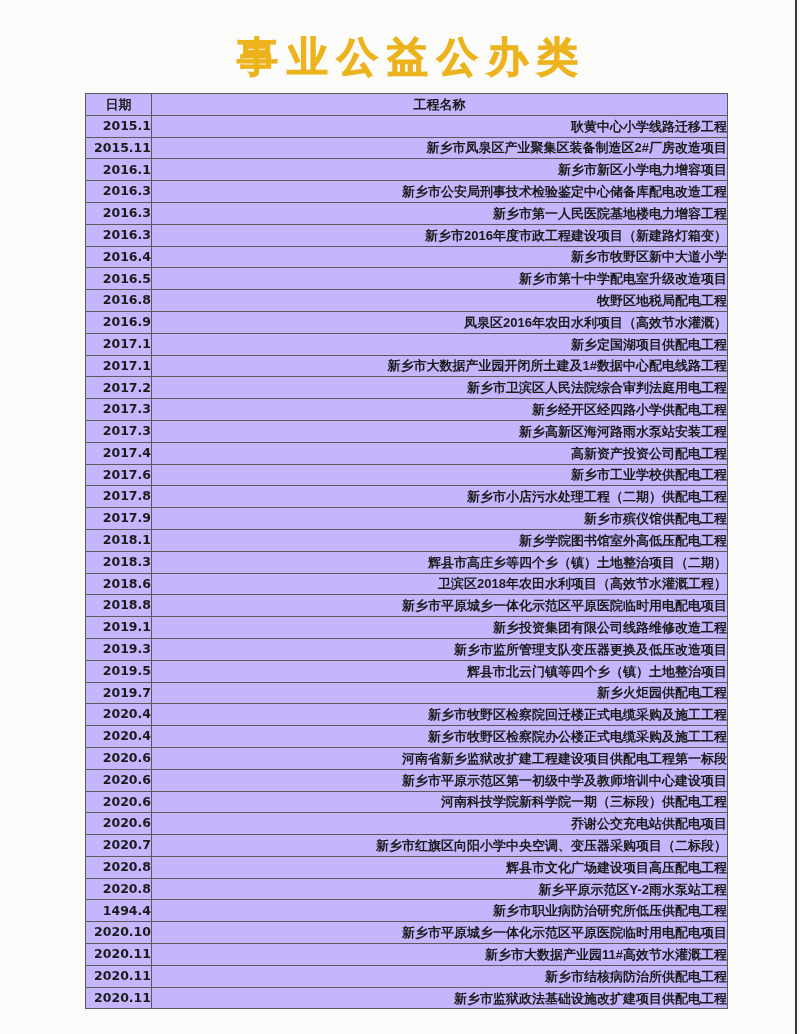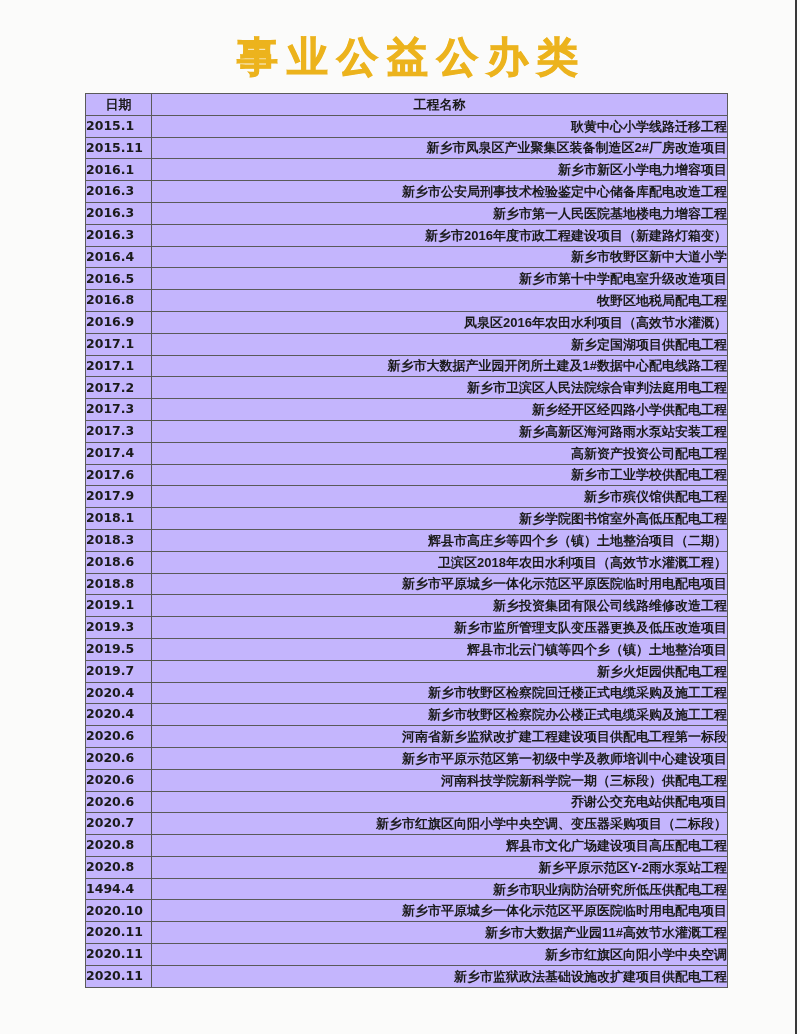--- a/index.html
+++ b/index.html
@@ -44,21 +44,21 @@
     padding: 0;
     font-size: 13px;
     font-weight: 700;
     line-height: 1;
     overflow: hidden;
     white-space: nowrap;
   }
   .projects-table { border: 1px solid #3f3f3f; }
   .projects-table th { text-align: center; }
   .projects-table td.cell-date {
-    text-align: left;
+    text-align: right;
     font-size: 12.5px;
     font-family: "DejaVu Sans", sans-serif;
   }
   .projects-table td.cell-name {
     text-align: right;
     padding-left: 6px;
   }
   .page-edge-line {
     position: absolute;
     left: 795px;
@@ -149,20 +149,24 @@
         </tr>
         <tr>
           <td class="cell-date">2017.4</td>
           <td class="cell-name">高新资产投资公司配电工程</td>
         </tr>
         <tr>
           <td class="cell-date">2017.6</td>
           <td class="cell-name">新乡市工业学校供配电工程</td>
         </tr>
         <tr>
+          <td class="cell-date">2017.8</td>
+          <td class="cell-name">新乡市小店污水处理工程（二期）供配电工程</td>
+        </tr>
+        <tr>
           <td class="cell-date">2017.9</td>
           <td class="cell-name">新乡市殡仪馆供配电工程</td>
         </tr>
         <tr>
           <td class="cell-date">2018.1</td>
           <td class="cell-name">新乡学院图书馆室外高低压配电工程</td>
         </tr>
         <tr>
           <td class="cell-date">2018.3</td>
           <td class="cell-name">辉县市高庄乡等四个乡（镇）土地整治项目（二期）</td>
@@ -234,21 +238,21 @@
         <tr>
           <td class="cell-date">2020.10</td>
           <td class="cell-name">新乡市平原城乡一体化示范区平原医院临时用电配电项目</td>
         </tr>
         <tr>
           <td class="cell-date">2020.11</td>
           <td class="cell-name">新乡市大数据产业园11#高效节水灌溉工程</td>
         </tr>
         <tr>
           <td class="cell-date">2020.11</td>
-          <td class="cell-name">新乡市红旗区向阳小学中央空调</td>
+          <td class="cell-name">新乡市结核病防治所供配电工程</td>
         </tr>
         <tr>
           <td class="cell-date">2020.11</td>
           <td class="cell-name">新乡市监狱政法基础设施改扩建项目供配电工程</td>
         </tr>
       </tbody>
   </table>
 
   <div class="page-edge-line"></div>
 

